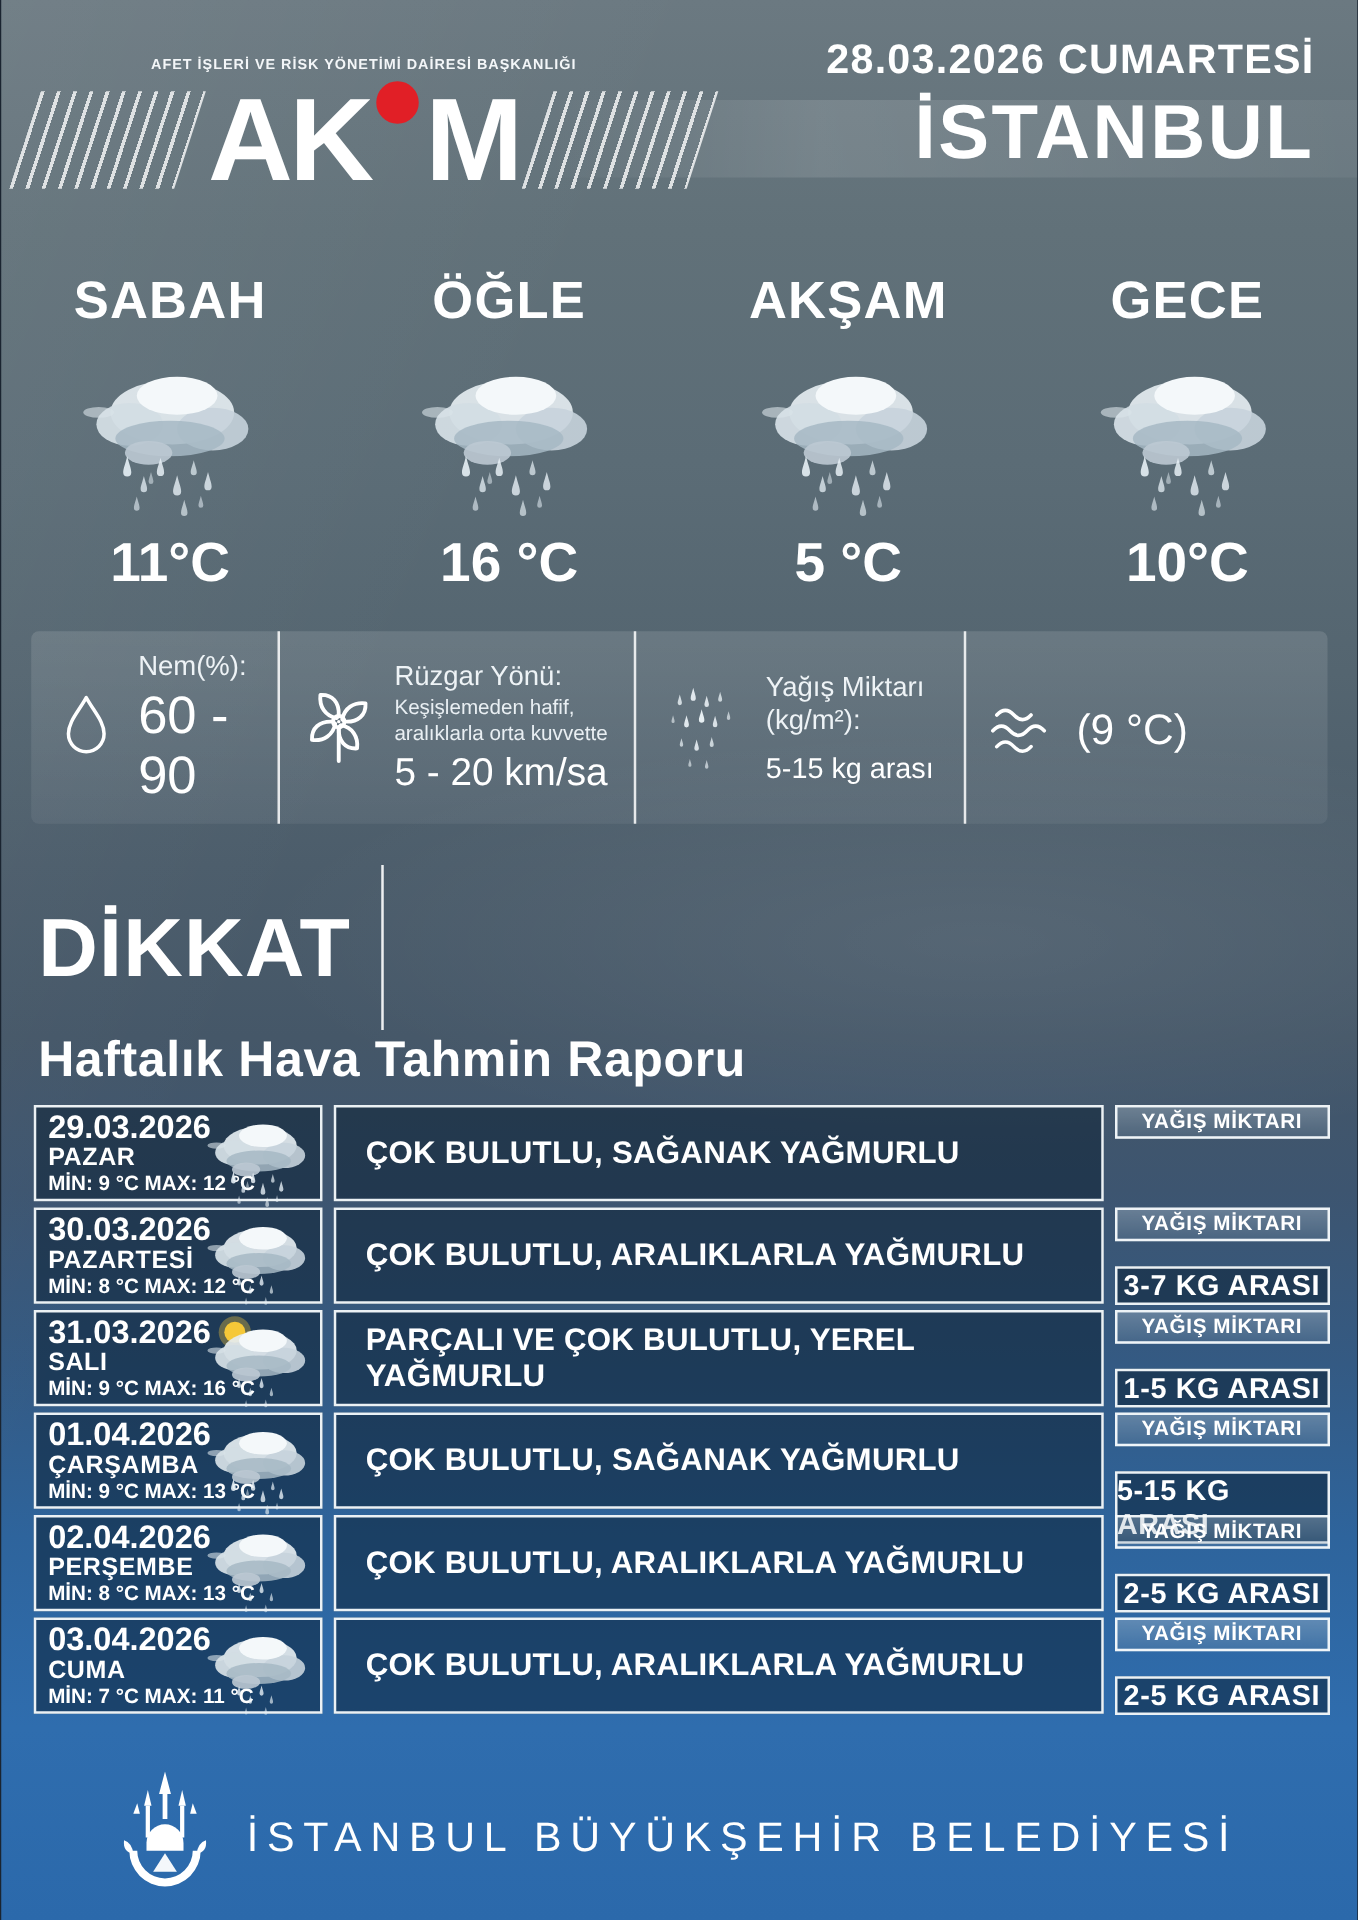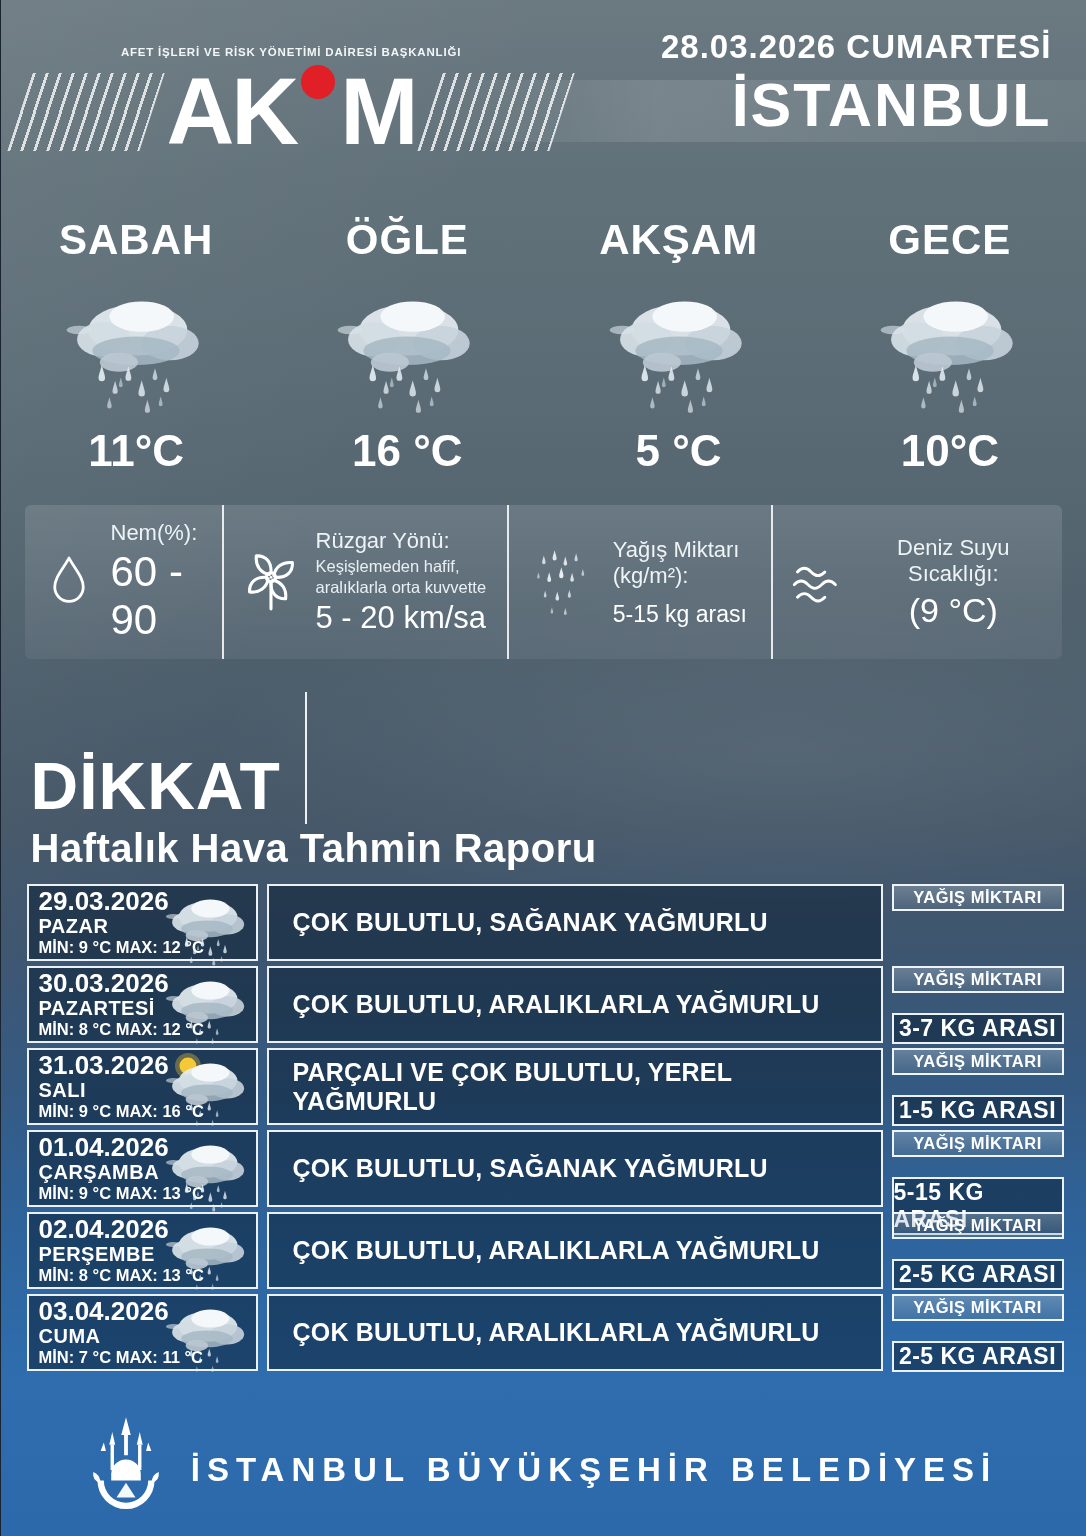--- a/index.html
+++ b/index.html
@@ -53,21 +53,21 @@
   .m-label { font-size:22px; color:#eef3f6; }
   .m-value-big { font-size:42px; margin-top:2px; }
   .m-desc { font-size:16.5px; line-height:1.28; color:#e9eff3; margin-top:2px; }
   .m-value-mid { font-size:31px; margin-top:2px; }
   .m-value-sm { font-size:23px; margin-top:12px; }
   .m-value-sea { font-size:34px; margin-top:4px; text-align:center; }
   .m3 .m-label { text-align:center; }
 
   
   .warning { position:absolute; top:692px; left:30px; right:44px; height:132px;
-    display:flex; align-items:flex-end; }
+    display:flex; align-items:center; }
   .w-title { width:274px; flex:none; font-size:66px; font-weight:800; letter-spacing:1px; }
   .w-divider { width:2.5px; align-self:stretch; background:rgba(255,255,255,.9); margin-right:22px; flex:none; }
   .w-text { flex:1; margin:0; font-size:23px; font-weight:700; line-height:1.5; text-align:justify; }
 
   
   .weekly-title { position:absolute; top:826px; left:30px; margin:0;
     font-size:40px; font-weight:800; letter-spacing:.5px; }
   .weekly-table { position:absolute; top:884px; left:26px; width:1037px;
     display:flex; flex-direction:column; gap:5px; }
   .wrow { display:flex; gap:9px; height:77px; }
@@ -87,21 +87,21 @@
     font-size:16.5px; font-weight:800; letter-spacing:.5px;
     background:linear-gradient(180deg, rgba(175,192,205,.38), rgba(120,145,165,.25)); }
   .am-val { flex:1; display:flex; align-items:center; justify-content:center;
     font-size:23px; font-weight:800; letter-spacing:.5px; }
 
   
   .footer { position:absolute; left:0; right:0; top:1404px; height:132px;
     display:flex; align-items:center; justify-content:center; gap:28px; }
   .ibb-logo { width:74px; height:106px; }
   .ibb-logo svg { width:100%; height:100%; }
-  .muni { font-size:33px; font-weight:700; letter-spacing:7px; }
+  .muni { font-size:33px; font-weight:400; letter-spacing:7px; }
 </style>
 </head>
 <body>
 
 <div class="poster">
   <div class="city-band"></div>
 
   <header>
     <div class="akom-block">
       <div class="dept">AFET İŞLERİ VE RİSK YÖNETİMİ DAİRESİ BAŞKANLIĞI</div>
@@ -290,21 +290,20 @@
       <div class="m-icon">
           <svg viewBox="0 0 110 110" xmlns="http://www.w3.org/2000/svg">
      <g fill="none" stroke="#fff" stroke-width="5.5" stroke-linecap="round">
        <path d="M16 36 q 13 -14 26 0 t 26 0"></path>
        <path d="M10 60 q 13 -14 26 0 t 26 0 t 26 0"></path>
        <path d="M16 84 q 13 -14 26 0 t 26 0"></path>
      </g>
           </svg>
         </div>
       <div>
-        <div class="m-label">Deniz Suyu Sıcaklığı:</div>
         <div class="m-value-sea">(9 °C)</div>
       </div>
     </div>
   </section>
 
   <section class="warning">
     <div class="w-title">DİKKAT</div>
     <div class="w-divider"></div>
   </section>
 

